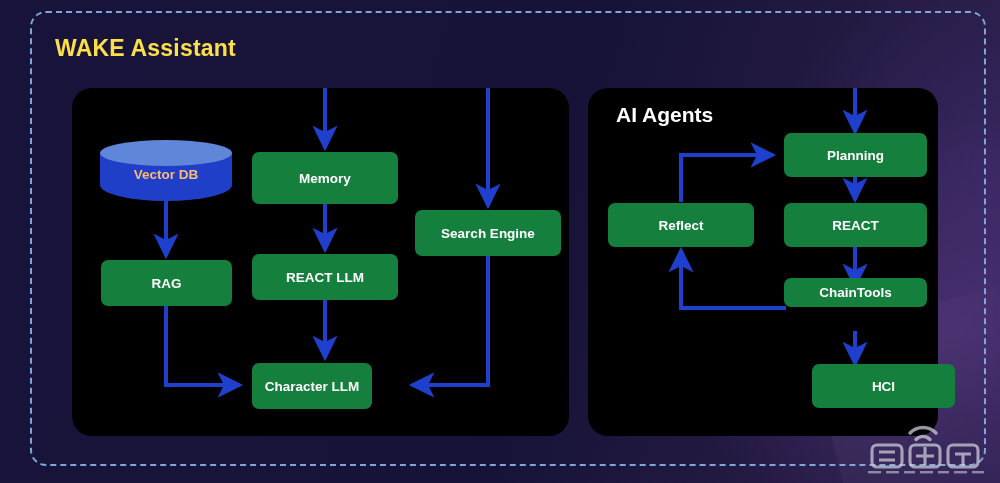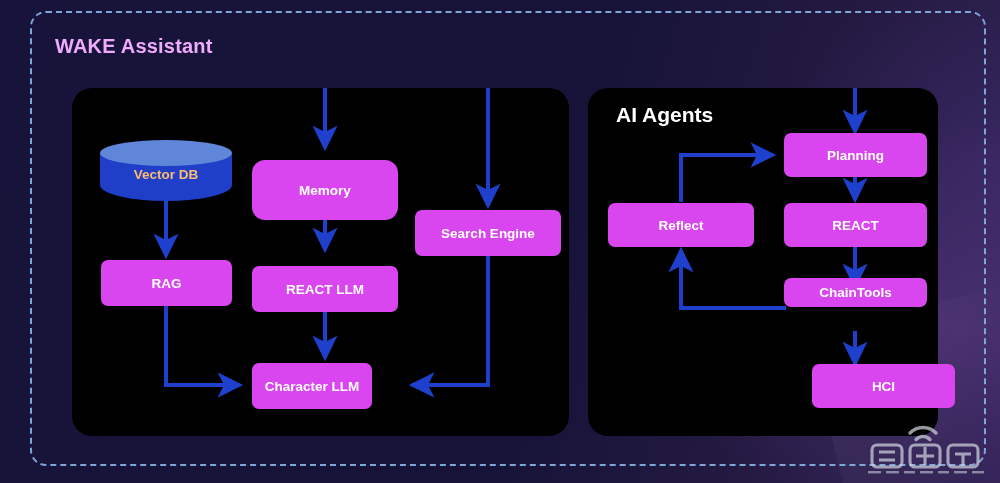--- a/index.html
+++ b/index.html
@@ -20,31 +20,31 @@
   #sheen { position:absolute; left:830px; top:300px; width:260px; height:230px;
     background:linear-gradient(120deg, rgba(255,255,255,0.055), rgba(255,255,255,0) 60%);
     transform:rotate(-14deg); }
 
   
   #dashed-frame { position:absolute; left:30px; top:11px; width:956px; height:455px;
     border:2px dashed #7ea6d8; border-radius:16px; }
 
   
   #page-title { position:absolute; left:55px; top:35px;
-    color:#f0abfc; font-size:20px; font-weight:bold; letter-spacing:.2px; }
+    color:#fde047; font-size:23px; font-weight:bold; letter-spacing:.2px; }
 
   
   .panel { position:absolute; background:#000; border-radius:20px; }
   #panel-wake  { left:72px;  top:88px; width:497px; height:348px; }
   #panel-agent { left:588px; top:88px; width:350px; height:348px; }
   .panel-title { position:absolute; color:#fff; font-size:21px; font-weight:bold; }
   #agents-title { left:616px; top:103px; }
 
   
-  .node { position:absolute; background:#d946ef; border-radius:7px;
+  .node { position:absolute; background:#15803d; border-radius:7px;
     color:#fff; font-size:13.5px; font-weight:bold;
     display:flex; align-items:center; justify-content:center; text-align:center;
     z-index:4; }
   .cyl { position:absolute; z-index:4; }
   .cyl-body { position:absolute; left:0; top:13px; width:100%; height:48px;
     background:#1f3fc9; border-radius:0 0 50% 50%/0 0 16px 16px; }
   .cyl-top { position:absolute; left:0; top:0; width:100%; height:26px;
     background:#5f86d8; border-radius:50%; }
   .cyl-label { position:absolute; inset:0; display:flex; align-items:center;
     justify-content:center; color:#fdba74; font-size:13.5px; font-weight:bold; padding-top:6px; }
@@ -91,27 +91,27 @@
     <path d="M681,202 L681,155 L773,155"></path>
   </g>
 </svg>
 
 <div class="cyl" id="vector-db" style="left:100px; top:140px; width:132px; height:62px;">
   <div class="cyl-body"></div>
   <div class="cyl-top"></div>
   <div class="cyl-label">Vector DB</div>
 </div>
 
-<div class="node" style="left:252px; top:160px; width:146px; height:60px;border-radius:13px;">Memory</div>
+<div class="node" style="left:252px; top:152px; width:146px; height:52px;">Memory</div>
 
 <div class="node" style="left:415px; top:210px; width:146px; height:46px;">Search Engine</div>
 
 <div class="node" style="left:101px; top:260px; width:131px; height:46px;">RAG</div>
 
-<div class="node" style="left:252px; top:254px; width:146px; height:46px;margin-top:12px;">REACT LLM</div>
+<div class="node" style="left:252px; top:254px; width:146px; height:46px;">REACT LLM</div>
 
 <div class="node" style="left:252px; top:363px; width:120px; height:46px;">Character LLM</div>
 
 <div class="node" style="left:784px; top:133px; width:143px; height:44px;">Planning</div>
 
 <div class="node" style="left:784px; top:203px; width:143px; height:44px;">REACT</div>
 
 <div class="node" style="left:784px; top:278px; width:143px; height:29px;">ChainTools</div>
 
 <div class="node" style="left:784px; top:364px; width:143px; height:44px;margin-left:28px;">HCI</div>

